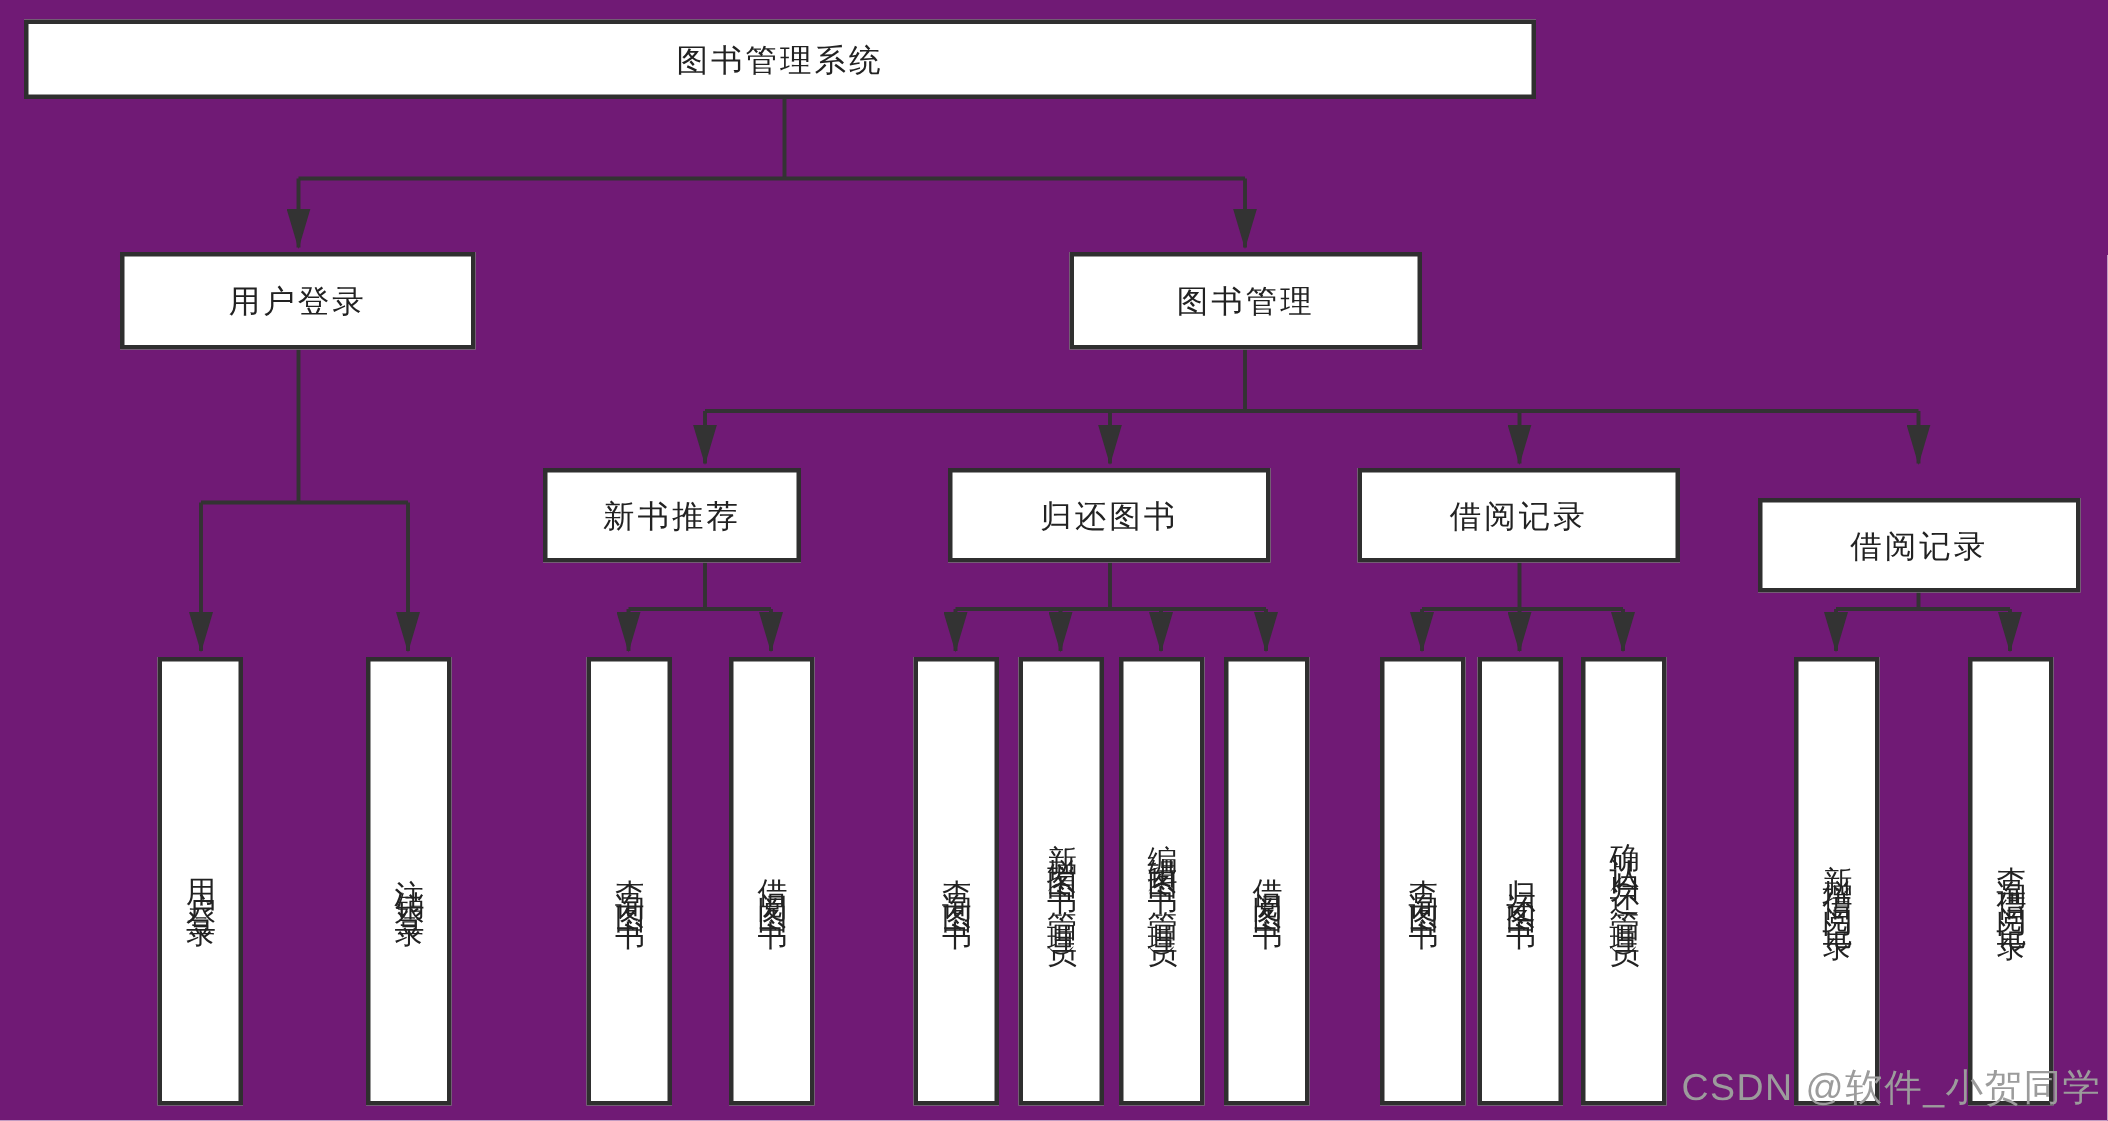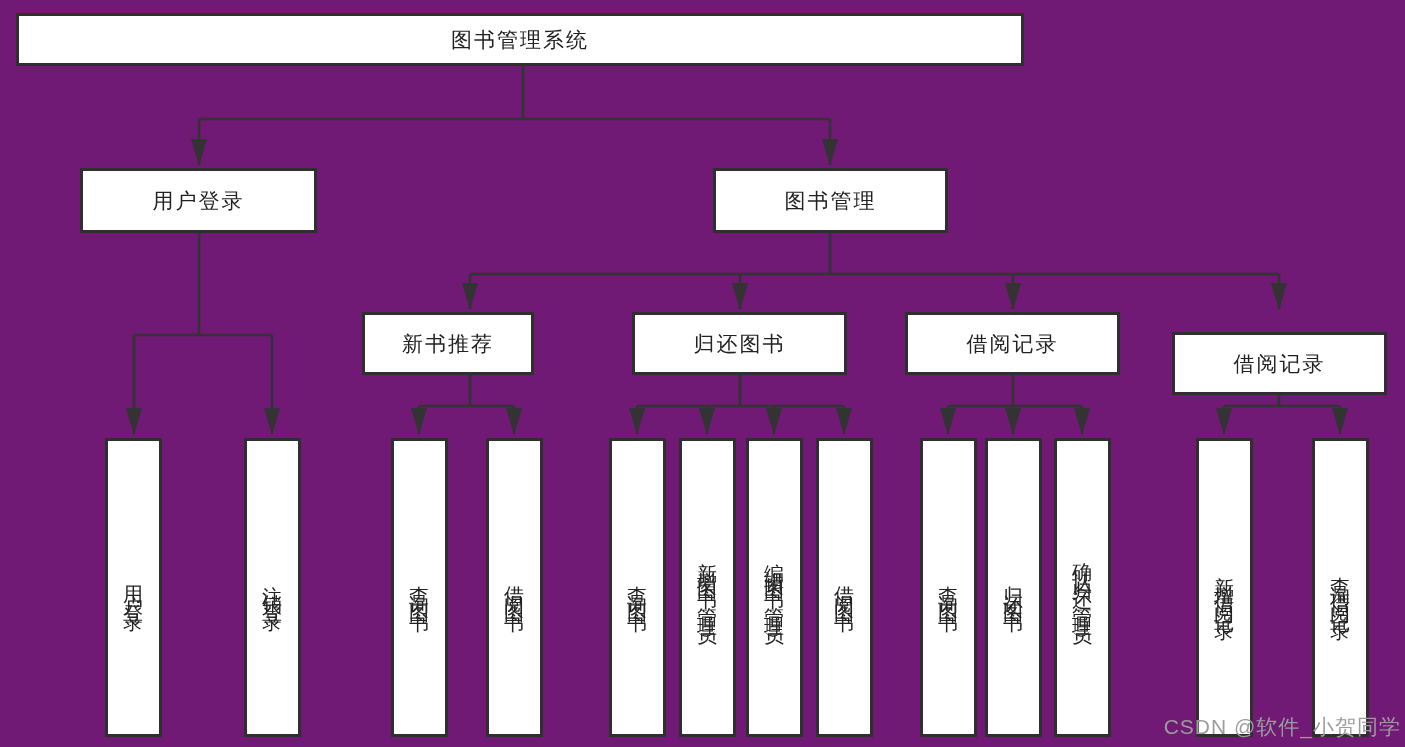--- a/index.html
+++ b/index.html
@@ -66,21 +66,21 @@
   .l-bb-borrow    { left: 816px;  }
   .l-cb-query     { left: 920px;  }
   .l-cb-return    { left: 985px;  }
   .l-cb-confirm   { left: 1054px; }
   .l-br-add       { left: 1196px; }
   .l-br-query     { left: 1312px; }
   .watermark {
     position: absolute;
     right: 4px;
     bottom: 6px;
-    font-size: 21px;
+    font-size: 25px;
     letter-spacing: 1px;
     color: #9c9c9c;
     z-index: 5;
     white-space: nowrap;
   }
 </style>
 </head>
 <body>
 
 <div class="stage">

